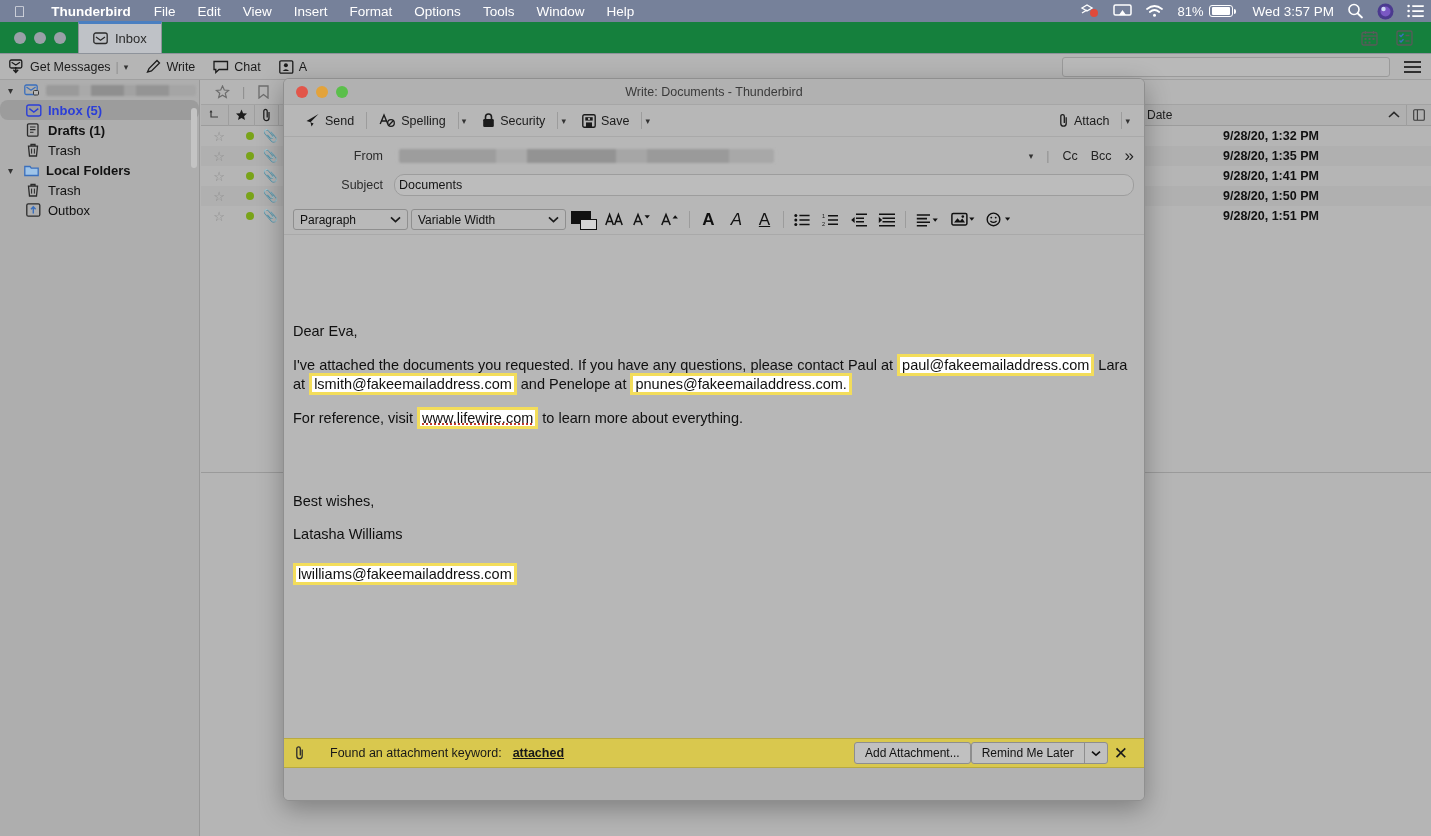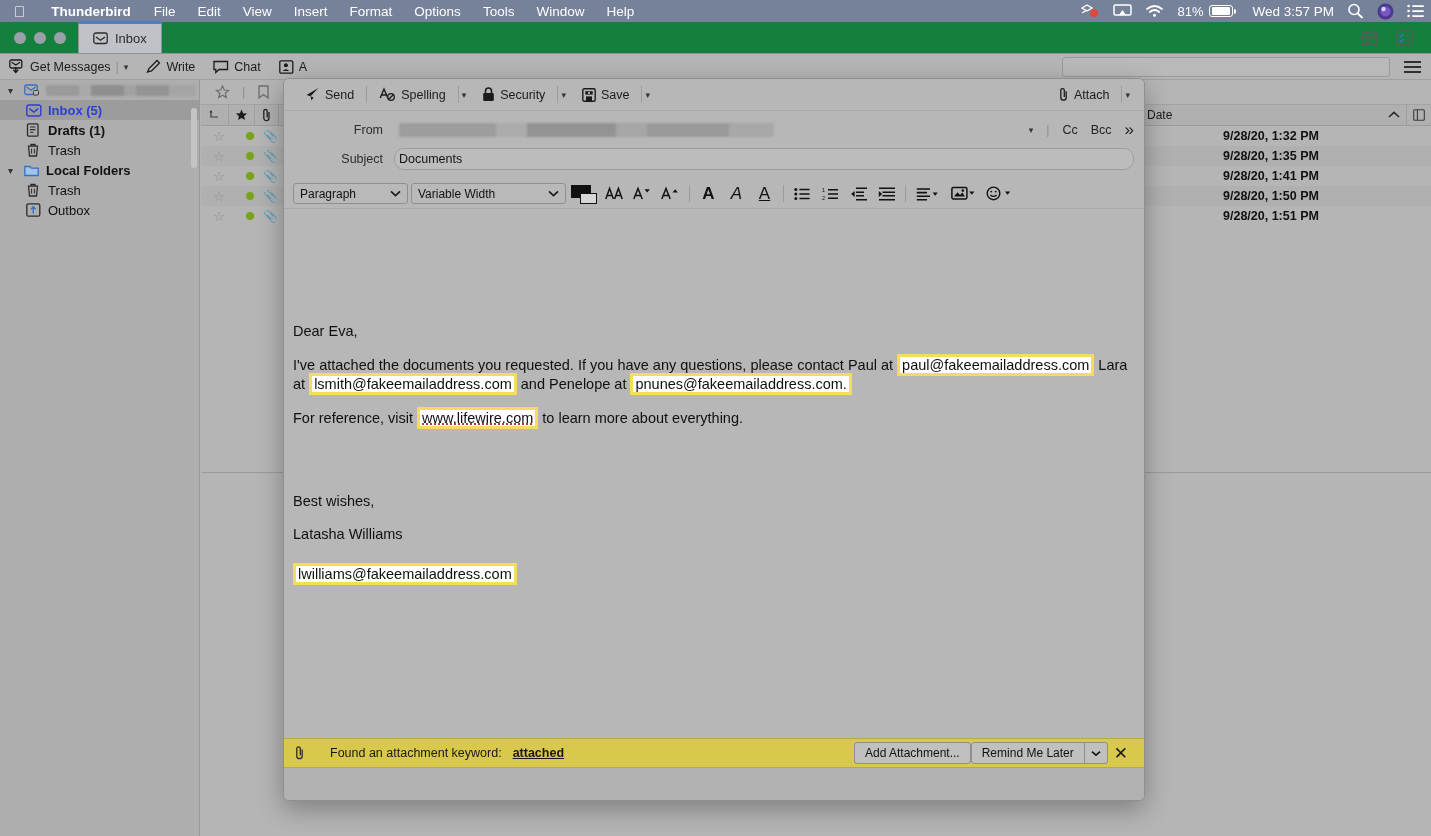--- a/index.html
+++ b/index.html
@@ -387,21 +387,21 @@
       <span class="ficon">
         <svg width="16" height="13" viewBox="0 0 16 13">
             <rect x="0.8" y="1" width="12.4" height="9.5" rx="1.5" fill="none" stroke="#3a6fbd" stroke-width="1.3"></rect>
             <path d="M2.4 3 L7 6.2 L11.6 3" fill="none" stroke="#3a6fbd" stroke-width="1.2"></path>
             <rect x="9.5" y="6.5" width="5" height="4.5" rx="1" fill="#b8b8b8" stroke="#3a3a3a" stroke-width="1"></rect>
           </svg>
       </span>
       <span class="blurbar"></span>
     </div>
 
-    <div class="frow sel inbox" style="padding-left:26px;">
+    <div class="frow sel inbox" style="padding-left:26px;border-radius:8px;">
       <span class="ficon">
         <svg width="16" height="13" viewBox="0 0 16 13">
             <rect x="0.8" y="1" width="14" height="11" rx="2" fill="none" stroke="#2b3ed8" stroke-width="1.4"></rect>
             <path d="M3.3 4.6 L7.8 8 L12.3 4.6" fill="none" stroke="#2b3ed8" stroke-width="1.4"></path>
           </svg>
       </span>
       <span class="flabel">Inbox (5)</span>
     </div>
 
     <div class="frow bold" style="padding-left:26px;">
@@ -544,20 +544,28 @@
         <span class="c-dot"><b></b></span>
         <span class="c-att">📎</span>
         <span class="c-date">9/28/20, 1:51 PM</span>
       </div>
     </div>
     <div class="ml-divider"></div>
   </div>
 
   <div id="compose">
 
+    <div id="compose-titlebar">
+      <span class="lights">
+        <i class="lt-red"></i>
+        <i class="lt-yel"></i>
+        <i class="lt-grn"></i>
+      </span>
+      <span id="compose-title">Write: Documents - Thunderbird</span>
+    </div>
 
     <div id="compose-toolbar">
       <span class="ctbtn">
         <span>
           <svg width="15" height="15" viewBox="0 0 15 15">
               <path d="M13.5 1 L1.5 8 L5.5 9.2 L13.5 1 Z M5.5 9.2 L6.5 13.5 L8.6 10.5 Z" fill="#1b1b1b"></path>
             </svg>
         </span>
         <span>Send</span>
       </span>

